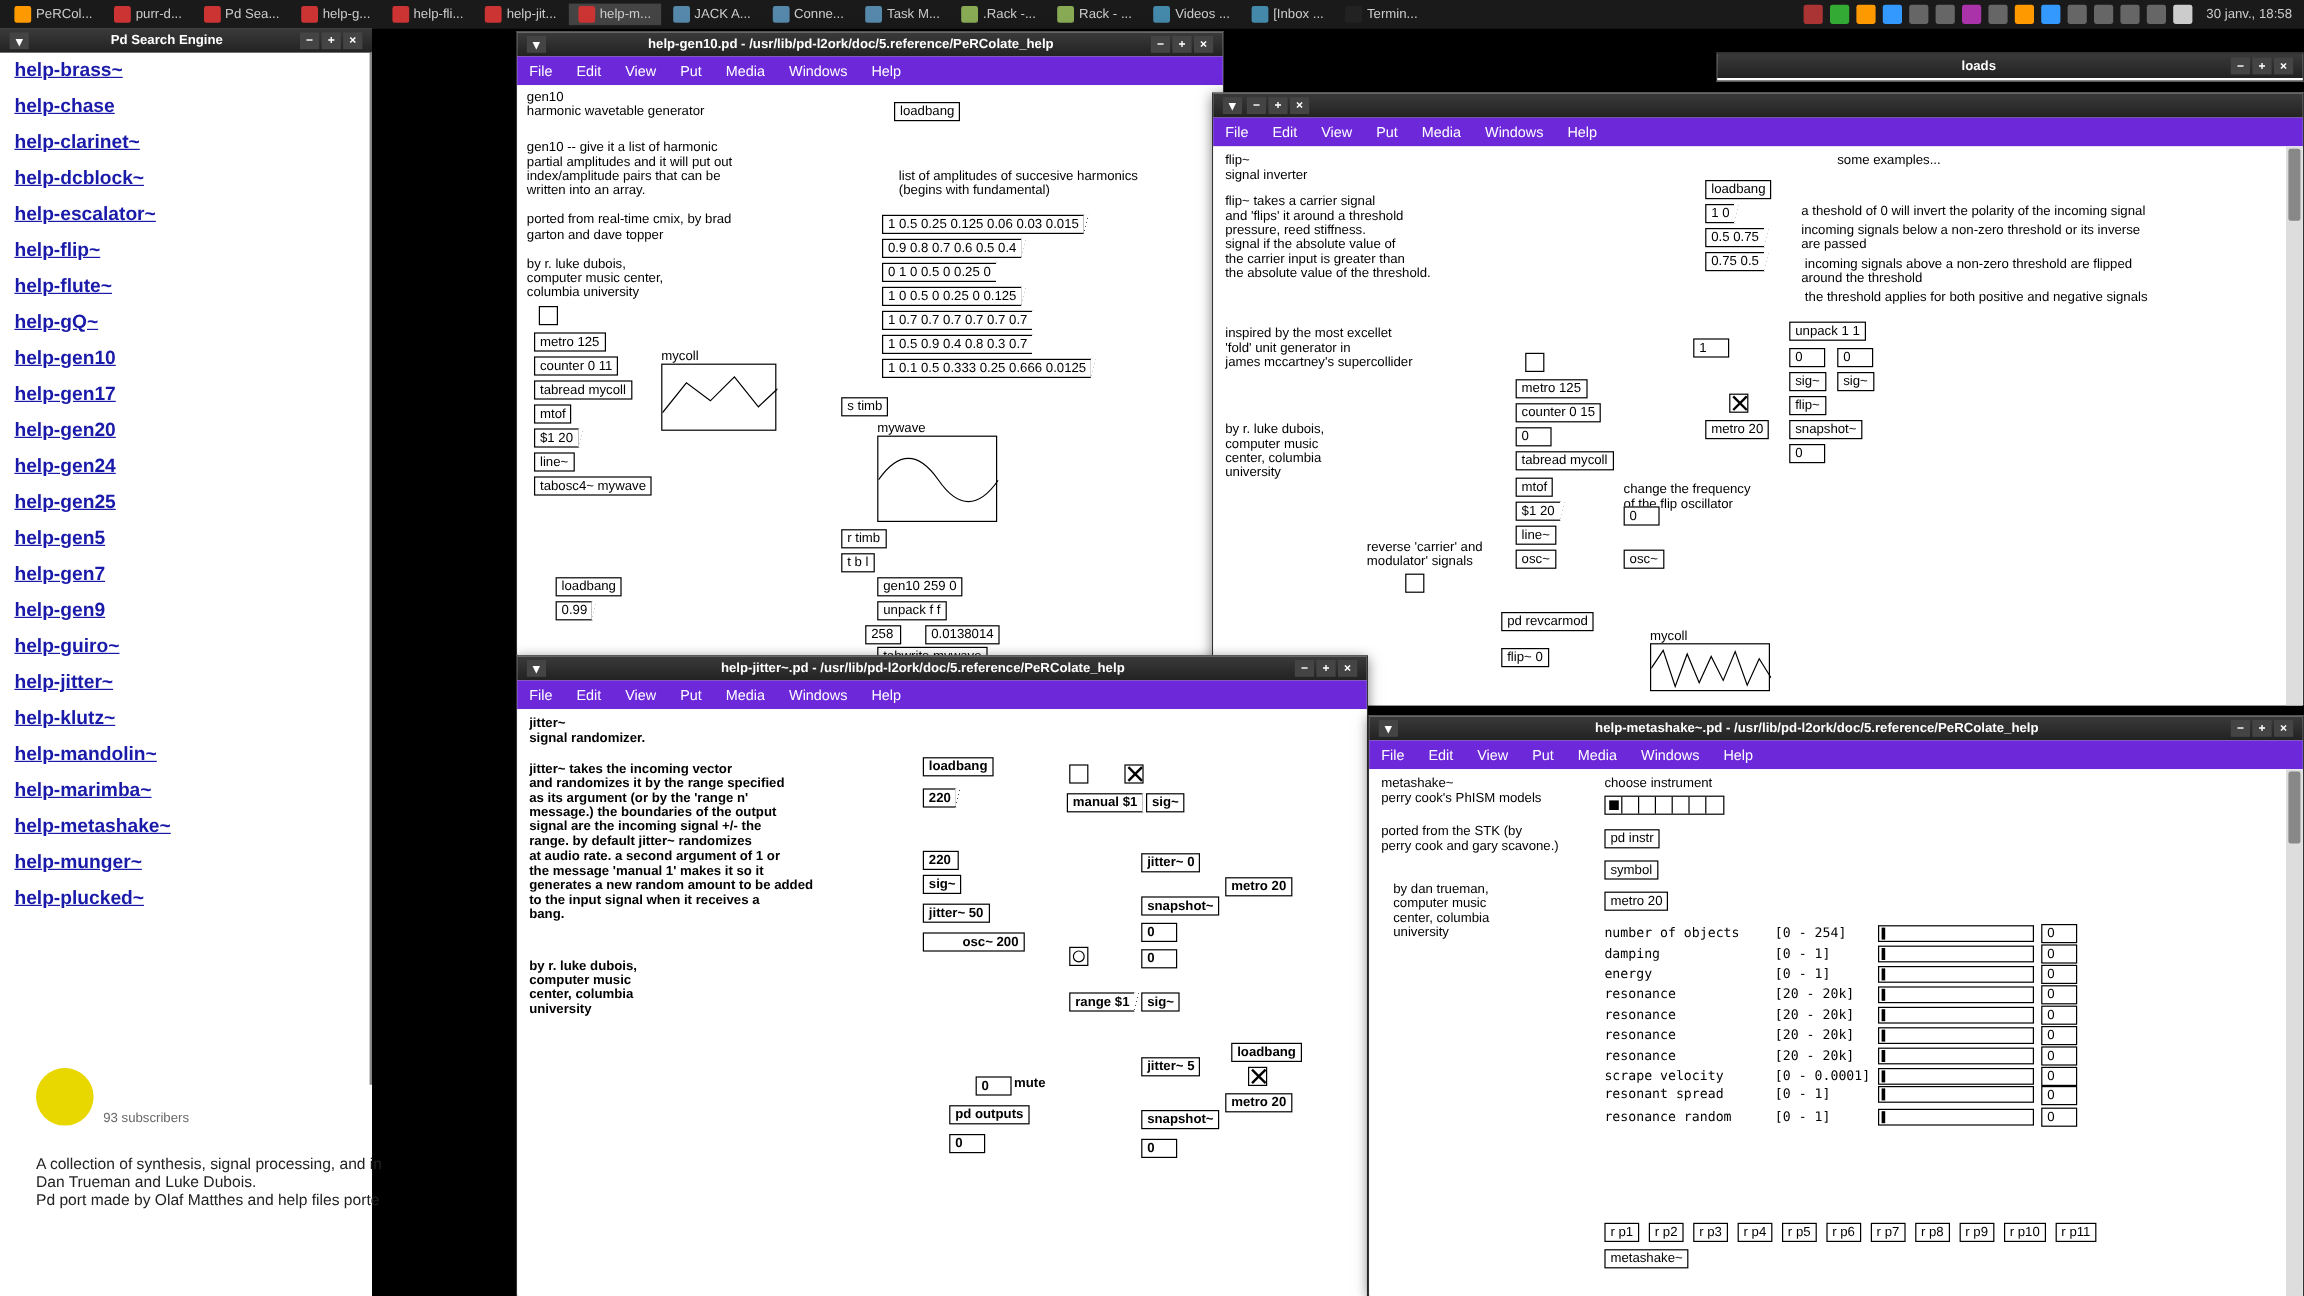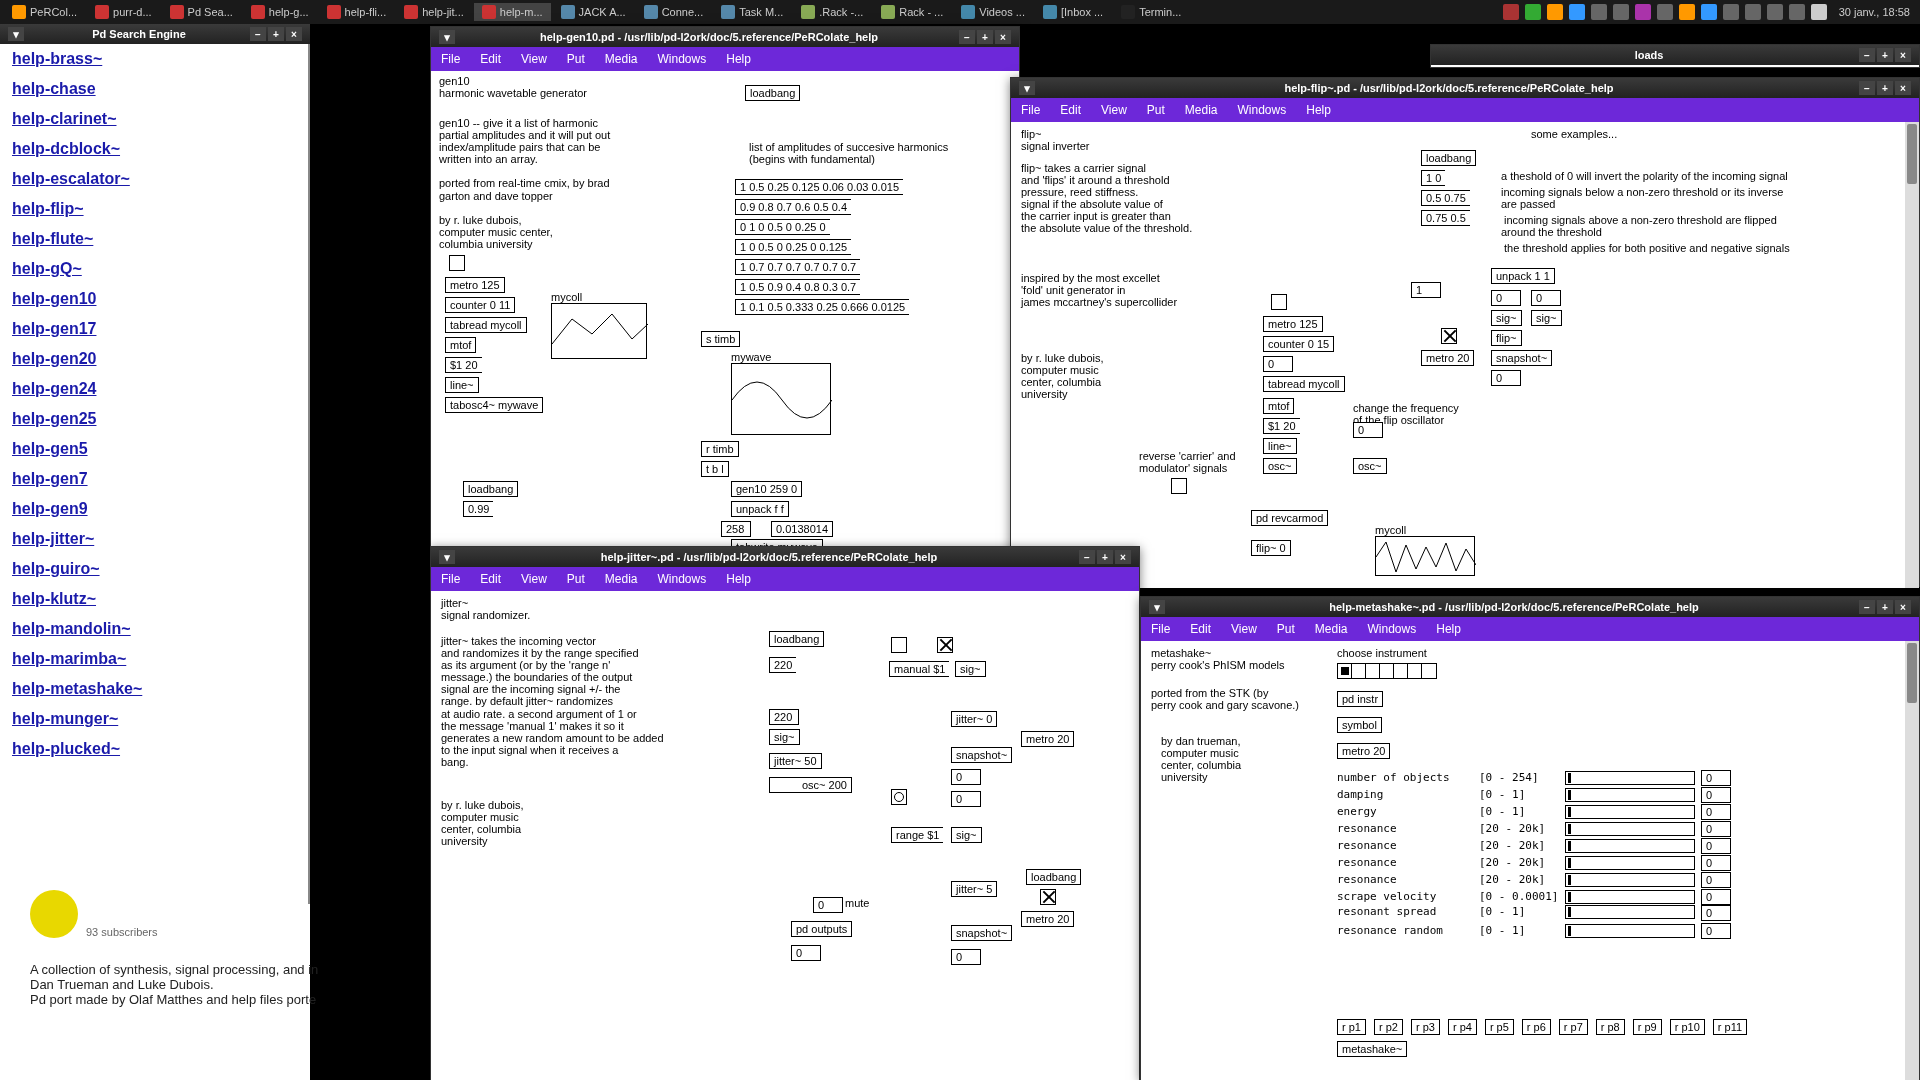--- a/index.html
+++ b/index.html
@@ -162,22 +162,22 @@
       <div class="search-item">help-flute~</div>
       <div class="search-item">help-gQ~</div>
       <div class="search-item">help-gen10</div>
       <div class="search-item">help-gen17</div>
       <div class="search-item">help-gen20</div>
       <div class="search-item">help-gen24</div>
       <div class="search-item">help-gen25</div>
       <div class="search-item">help-gen5</div>
       <div class="search-item">help-gen7</div>
       <div class="search-item">help-gen9</div>
+      <div class="search-item">help-guiro~</div>
       <div class="search-item">help-jitter~</div>
-      <div class="search-item">help-guiro~</div>
       <div class="search-item">help-klutz~</div>
       <div class="search-item">help-mandolin~</div>
       <div class="search-item">help-marimba~</div>
       <div class="search-item">help-metashake~</div>
       <div class="search-item">help-munger~</div>
       <div class="search-item">help-plucked~</div>
     </div>
 </div>
 
 <div class="behind-content" style="top:890px; left:30px;">
@@ -277,21 +277,20 @@
     <div class="pd-num" style="left:340px; top:450px;">0.0138014</div>
     <div class="pd-obj" style="left:300px; top:468px;">tabwrite mywave</div>
     <div class="pd-obj" style="left:32px; top:410px;">loadbang</div>
     <div class="pd-msg" style="left:32px; top:430px;">0.99</div>
   </div>
 </div>
 
 <div class="window" style="left:1010px; top:77px; width:910px; height:510px;">
   <div class="window-title">
     <span class="window-left-btn">▾</span>
-    <span class="title-text">help-flip~.pd - /usr/lib/pd-l2ork/doc/5.reference/PeRColate_help</span>
     <div class="window-controls">
       <span>−</span>
       <span>+</span>
       <span>×</span>
     </div>
   </div>
   <div class="menubar">
     <span>File</span>
     <span>Edit</span>
     <span>View</span>
@@ -381,21 +380,21 @@
   </div>
   <div class="menubar">
     <span>File</span>
     <span>Edit</span>
     <span>View</span>
     <span>Put</span>
     <span>Media</span>
     <span>Windows</span>
     <span>Help</span>
   </div>
-  <div class="pd-canvas" style="height:490px;">
+  <div class="pd-canvas" style="height:490px;font-weight:bold;">
     <div class="pd-comment" style="left:10px; top:6px;">jitter~
 signal randomizer.</div>
     <div class="pd-comment" style="left:10px; top:44px;">jitter~ takes the incoming vector
 and randomizes it by the range specified
 as its argument (or by the 'range n'
 message.) the boundaries of the output
 signal are the incoming signal +/- the
 range. by default jitter~ randomizes
 at audio rate. a second argument of 1 or
 the message 'manual 1' makes it so it

